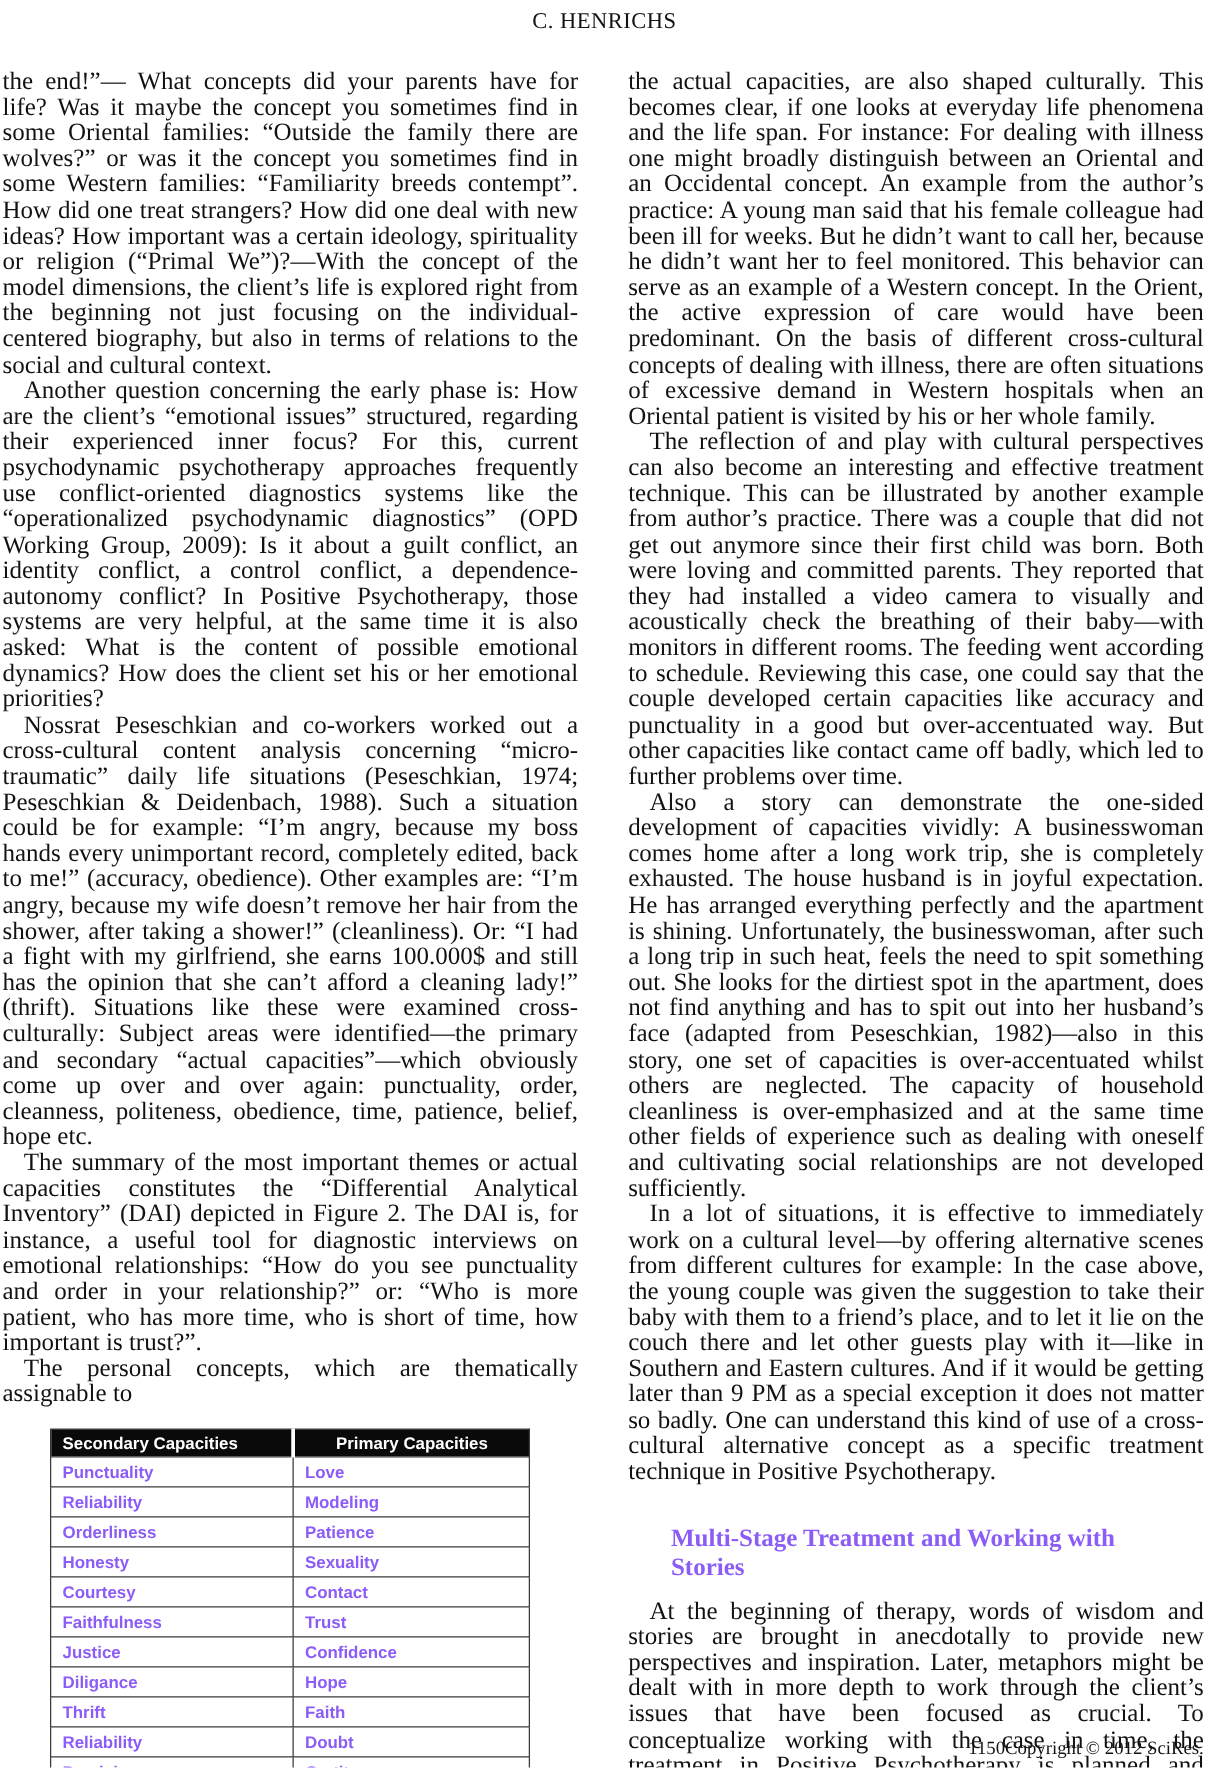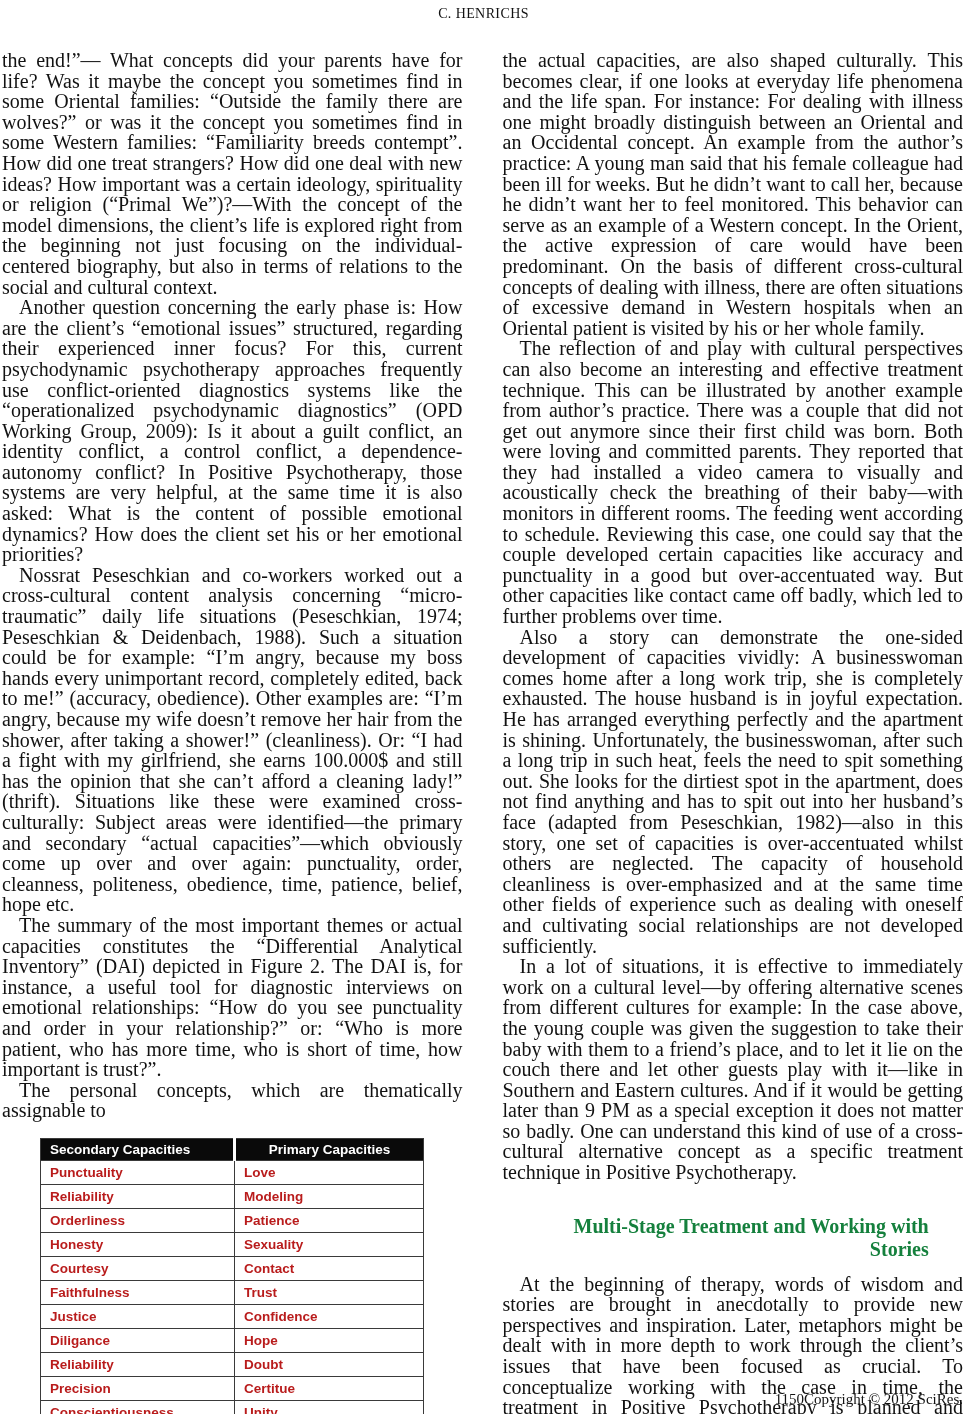--- a/index.html
+++ b/index.html
@@ -1,44 +1,44 @@
 <!DOCTYPE html>
 <html><head>
 <meta charset="utf-8">
 <style>
   * { margin:0; padding:0; box-sizing:border-box; }
   html,body { background:#ffffff; }
   body {
     width:967px; height:1414px; position:relative; overflow:hidden;
     color:#121212; font-family:"Liberation Serif", serif;
   }
-  .page-header { text-align:center; font-size:14px; padding-top:6px; letter-spacing:.4px; }
+  .page-header { text-align:center; font-size:18px; padding-top:6px; letter-spacing:.4px; }
   .columns { display:flex; gap:40px; margin-top:28px; padding-left:2px; padding-right:4px; }
   .col { width:461px; }
   .para { font-size:20px; line-height:20.6px; text-align:justify; }
   .para.indent { text-indent:17px; }
   .para strong { font-weight:normal; }
   .dai-table {
     margin:17px 0 0 38px; border-collapse:collapse; border:1px solid #3a3a3a;
     font-family:"Liberation Sans", sans-serif; font-weight:bold; font-size:13.5px;
     table-layout:fixed; width:383px;
   }
   .dai-table th {
     background:#0a0a0a; color:#ffffff; text-align:left;
     padding:3px 9px; height:21px; font-size:13.5px;
   }
   .dai-table th + th { border-left:3px solid #ffffff;text-align:center; }
   .dai-table td {
-    border:1px solid #3a3a3a; padding:3px 9px; height:24px; color:#b91c1c;
+    border:1px solid #3a3a3a; padding:3px 9px; height:24px; color:#8b5cf6;
   }
   .figure-caption { margin:30px 0 0 38px; font-size:12px; line-height:21px; }
   .figure-caption .fig-label { font-weight:bold; }
   .section-heading {
-    font-weight:bold; font-size:20px; line-height:23px; text-align:right;
-    max-width:392px; margin:32px auto 13px auto; color:#15803d;
+    font-weight:bold; font-size:20px; line-height:23px; text-align:left;
+    max-width:392px; margin:32px auto 13px auto; color:#8b5cf6;
   }
   .page-footer {
     position:absolute; bottom:6px; left:12px; right:0;
     display:flex; justify-content:flex-end;
     padding-left:14px; padding-right:4px; font-size:15px;
   }
 </style>
 </head>
 <body>
 
@@ -93,20 +93,24 @@
           </tr>
           <tr>
             <td>Justice</td>
             <td>Confidence</td>
           </tr>
           <tr>
             <td>Diligance</td>
             <td>Hope</td>
           </tr>
           <tr>
+            <td>Thrift</td>
+            <td>Faith</td>
+          </tr>
+          <tr>
             <td>Reliability</td>
             <td>Doubt</td>
           </tr>
           <tr>
             <td>Precision</td>
             <td>Certitue</td>
           </tr>
           <tr>
             <td>Conscientiousness</td>
             <td>Unity</td>

